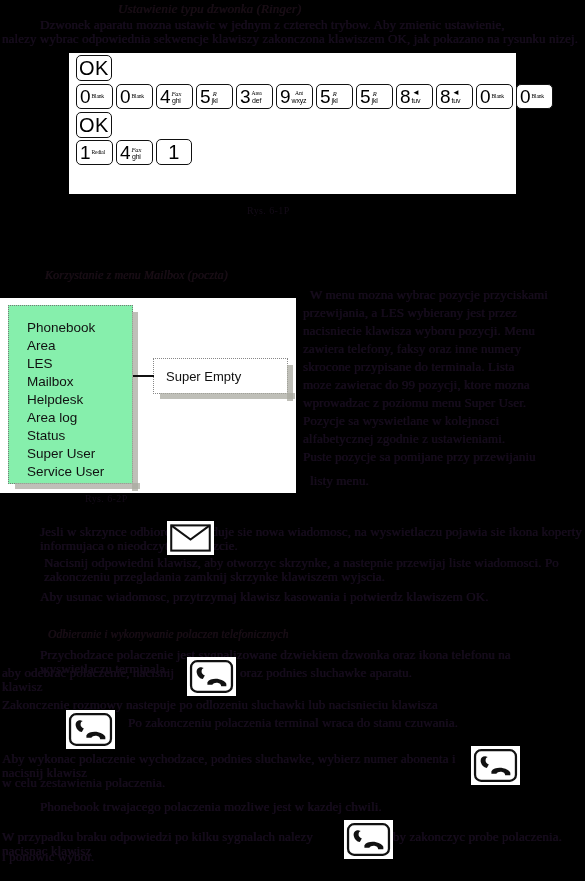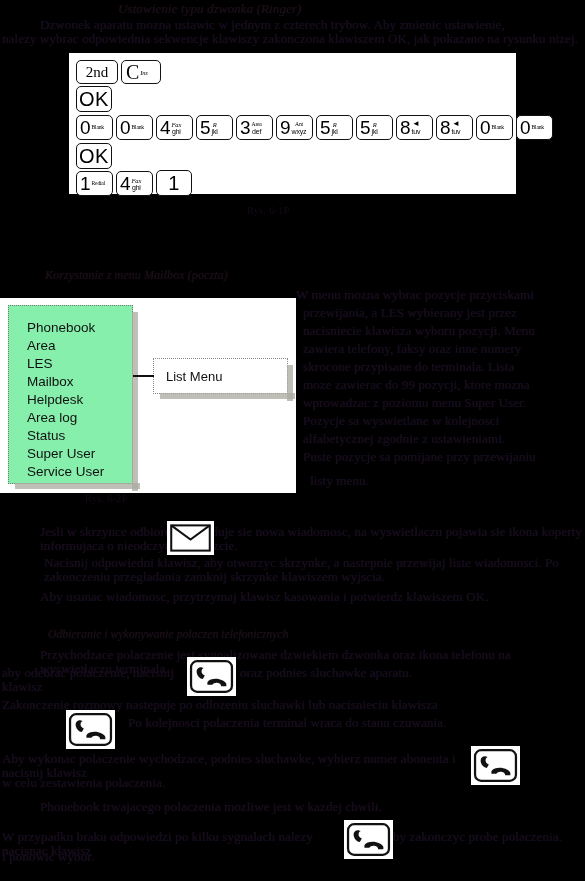--- a/index.html
+++ b/index.html
@@ -266,31 +266,20 @@
 </style>
 </head>
 <body>
 
 <div class="dark-text dark-italic" style="left:118px; top:2px; width:460px;">Ustawienie typu dzwonka (Ringer)</div>
 <div class="dark-text" style="left:40px; top:18px; width:545px;">Dzwonek aparatu mozna ustawic w jednym z czterech trybow. Aby zmienic ustawienie,</div>
 <div class="dark-text" style="left:2px; top:32px; width:583px;">nalezy wybrac odpowiednia sekwencje klawiszy zakonczona klawiszem OK, jak pokazano na rysunku nizej.</div>
 
 <div id="key-figure">
 
-  <div class="key-row" id="row-1">
-    <div class="key small-fn" id="key-2nd">
-      <span>2nd</span>
-    </div>
-    <div class="key small-fn" id="key-c">
-      <span class="digit">C</span>
-      <span class="labels">
-          <span class="sup">Ins</span>
-        </span>
-    </div>
-  </div>
 
   <div class="key-row" id="row-2">
     <div class="key ok">
       <span>OK</span>
     </div>
   </div>
 
   <div class="key-row" id="row-3">
     <div class="key num">
       <span class="digit">0</span>
@@ -420,26 +409,26 @@
     <li>Super User</li>
     <li>Service User</li>
   </ul>
 </div>
 
 <div id="menu-connector"></div>
 
 <div id="popup-figure">
   <div class="shadow-r"></div>
   <div class="shadow-b"></div>
-  <span id="popup-label">List Menu</span>
+  <span id="popup-label">Super Empty</span>
 </div>
 
 <div class="caption" style="left:85px; top:493px;">Rys. 6-2P</div>
 
-<div class="dark-text" style="left:296px; top:288px; width:275px;">W menu mozna wybrac pozycje przyciskami</div>
+<div class="dark-text" style="left:310px; top:288px; width:275px;">W menu mozna wybrac pozycje przyciskami</div>
 <div class="dark-text" style="left:303px; top:306px; width:282px;">przewijania, a LES wybierany jest przez</div>
 <div class="dark-text" style="left:303px; top:324px; width:282px;">nacisniecie klawisza wyboru pozycji. Menu</div>
 <div class="dark-text" style="left:303px; top:342px; width:282px;">zawiera telefony, faksy oraz inne numery</div>
 <div class="dark-text" style="left:303px; top:360px; width:282px;">skrocone przypisane do terminala. Lista</div>
 <div class="dark-text" style="left:303px; top:378px; width:282px;">moze zawierac do 99 pozycji, ktore mozna</div>
 <div class="dark-text" style="left:303px; top:396px; width:282px;">wprowadzac z poziomu menu Super User.</div>
 <div class="dark-text" style="left:303px; top:414px; width:282px;">Pozycje sa wyswietlane w kolejnosci</div>
 <div class="dark-text" style="left:303px; top:432px; width:282px;">alfabetycznej zgodnie z ustawieniami.</div>
 <div class="dark-text" style="left:303px; top:450px; width:282px;">Puste pozycje sa pomijane przy przewijaniu</div>
 <div class="dark-text" style="left:310px; top:474px; width:275px;">listy menu.</div>
@@ -452,21 +441,21 @@
 
 <div class="dark-text dark-italic" style="left:48px; top:627px; width:400px; font-size:11.5px;">Odbieranie i wykonywanie polaczen telefonicznych</div>
 
 <div class="dark-text" style="left:40px; top:648px; width:545px;">Przychodzace polaczenie jest sygnalizowane dzwiekiem dzwonka oraz ikona telefonu na wyswietlaczu terminala.</div>
 
 <div class="dark-text" style="left:2px; top:666px; width:175px;">aby odebrac polaczenie, nacisnij klawisz</div>
 <div class="dark-text" style="left:240px; top:666px; width:340px;">oraz podnies sluchawke aparatu.</div>
 
 <div class="dark-text" style="left:2px; top:698px; width:545px;">Zakonczenie rozmowy nastepuje po odlozeniu sluchawki lub nacisnieciu klawisza</div>
 
-<div class="dark-text" style="left:128px; top:716px; width:440px;">Po kolejnosci polaczenia terminal wraca do stanu czuwania.</div>
+<div class="dark-text" style="left:128px; top:716px; width:440px;">Po zakonczeniu polaczenia terminal wraca do stanu czuwania.</div>
 
 <div class="dark-text" style="left:2px; top:752px; width:460px;">Aby wykonac polaczenie wychodzace, podnies sluchawke, wybierz numer abonenta i nacisnij klawisz</div>
 
 <div class="dark-text" style="left:2px; top:776px; width:200px;">w celu zestawienia polaczenia.</div>
 
 <div class="dark-text" style="left:40px; top:800px; width:545px;">Phonebook trwajacego polaczenia mozliwe jest w kazdej chwili.</div>
 
 <div class="dark-text" style="left:2px; top:830px; width:330px;">W przypadku braku odpowiedzi po kilku sygnalach nalezy nacisnac klawisz</div>
 <div class="dark-text" style="left:387px; top:830px; width:185px;">aby zakonczyc probe polaczenia.</div>
 

